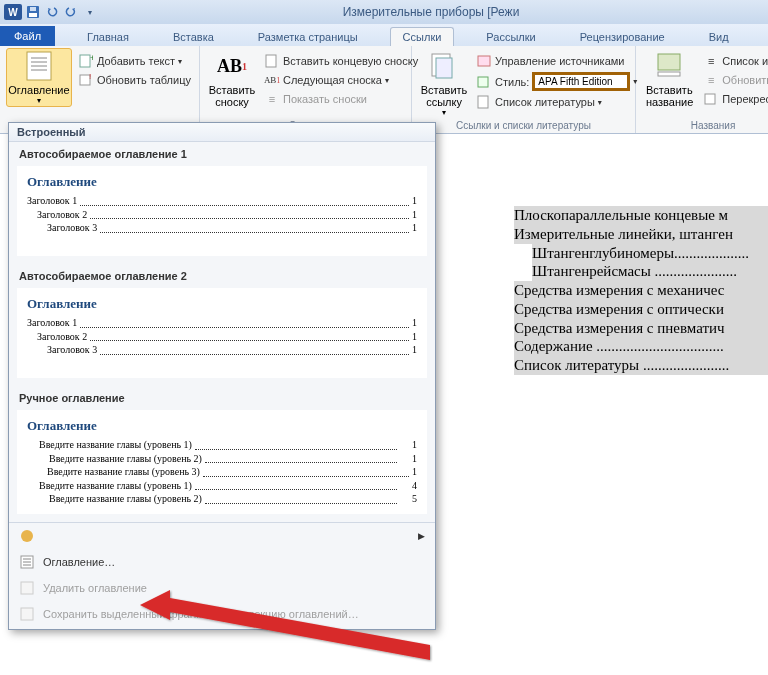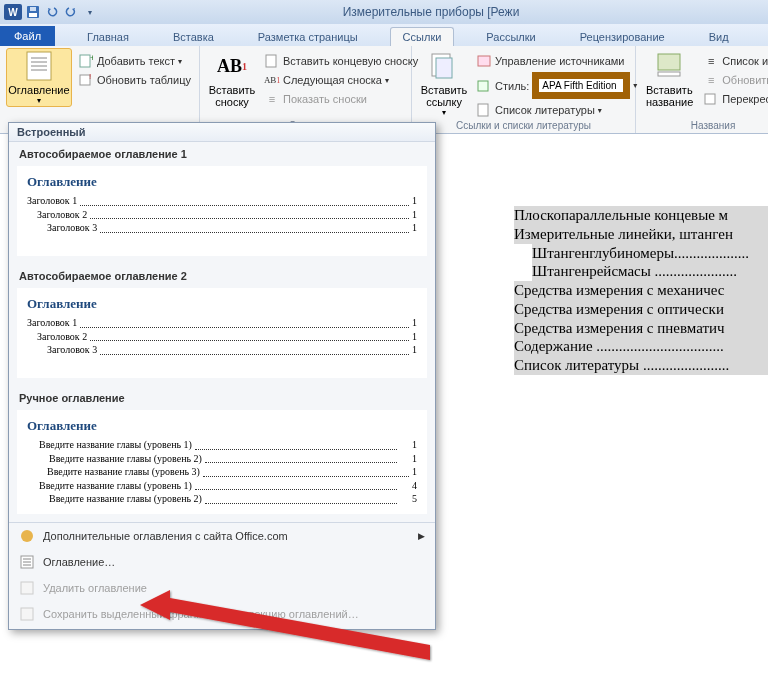--- a/index.html
+++ b/index.html
@@ -20,21 +20,21 @@
   .ribbon-group { border-right: 1px solid #d0d8e4; padding: 2px 6px 0 6px; display: flex; flex-direction: column; position: relative; height: 100%; }
   .group-label { position: absolute; bottom: 2px; left: 0; right: 0; text-align: center; font-size: 10px; color: #6b7a8f; }
   .big-btn { display: flex; flex-direction: column; align-items: center; padding: 2px 4px; cursor: pointer; min-width: 52px; }
   .big-btn.active { background: #fce7a0; border: 1px solid #e8b44c; border-radius: 3px; padding: 1px 3px; }
   .big-icon { width: 32px; height: 32px; margin-bottom: 2px; display: flex; align-items: center; justify-content: center; }
   .small-row { display: flex; align-items: center; gap: 3px; padding: 1px 2px; cursor: pointer; white-space: nowrap; font-size: 11px; color: #333; }
   .small-row.disabled { color: #999; }
   .sm-icon { width: 16px; height: 16px; display: inline-flex; align-items: center; justify-content: center; flex-shrink: 0; }
   .vstack { display: flex; flex-direction: column; gap: 1px; }
   .hstack { display: flex; gap: 4px; }
-  .style-input { font-size: 10px; border: 7px solid #a16207; padding: 1px 3px; background: #fff; width: 98px; }
+  .style-input { font-size: 10px; border: 3px solid #a16207; padding: 1px 3px; background: #fff; width: 98px; }
 
   .doc-area { position: absolute; top: 134px; left: 426px; right: 0; bottom: 0; background: #fff; padding: 72px 0 0 88px; }
   .doc-line { font-family: "Times New Roman", serif; font-size: 15px; line-height: 1.25; background: #d9d9d9; white-space: nowrap; }
   .doc-line.indent { margin-left: 18px; }
   
   .toc-dropdown { position: absolute; top: 122px; left: 8px; width: 428px; background: #f4f6f9; border: 1px solid #8a9bb2; box-shadow: 3px 3px 8px rgba(0,0,0,0.35); padding-bottom: 2px; z-index: 100; }
   .dd-header { background: linear-gradient(#f8fafc, #e9eef6); padding: 3px 8px; font-weight: bold; font-size: 11px; color: #3b4a5f; border-bottom: 1px solid #d0d8e4; }
   .dd-section-title { padding: 6px 10px 4px; font-weight: bold; font-size: 11px; color: #333; }
   .toc-preview { background: #fff; margin: 2px 8px 8px 8px; padding: 8px 10px; font-family: "Times New Roman", serif; position: relative; min-height: 90px; }
   .toc-title { color: #1f497d; font-size: 13px; font-weight: bold; margin-bottom: 4px; }
@@ -330,21 +330,20 @@
       </div>
   </div>
 
   <div class="dd-sep"></div>
   <div class="dd-item">
       <span class="sm-icon">
         <svg width="14" height="14">
           <circle cx="7" cy="7" r="6" fill="#e8b44c"></circle>
         </svg>
       </span>
-      <span>Дополнительные оглавления с сайта Office.com</span>
       <span class="arrow">▶</span>
     </div>
   <div class="dd-item">
       <span class="sm-icon">
         <svg width="14" height="14">
           <rect x="1" y="1" width="12" height="12" fill="#fff" stroke="#999"></rect>
           <line x1="3" y1="4" x2="11" y2="4" stroke="#888"></line>
           <line x1="3" y1="7" x2="11" y2="7" stroke="#888"></line>
           <line x1="3" y1="10" x2="11" y2="10" stroke="#888"></line>
         </svg>

